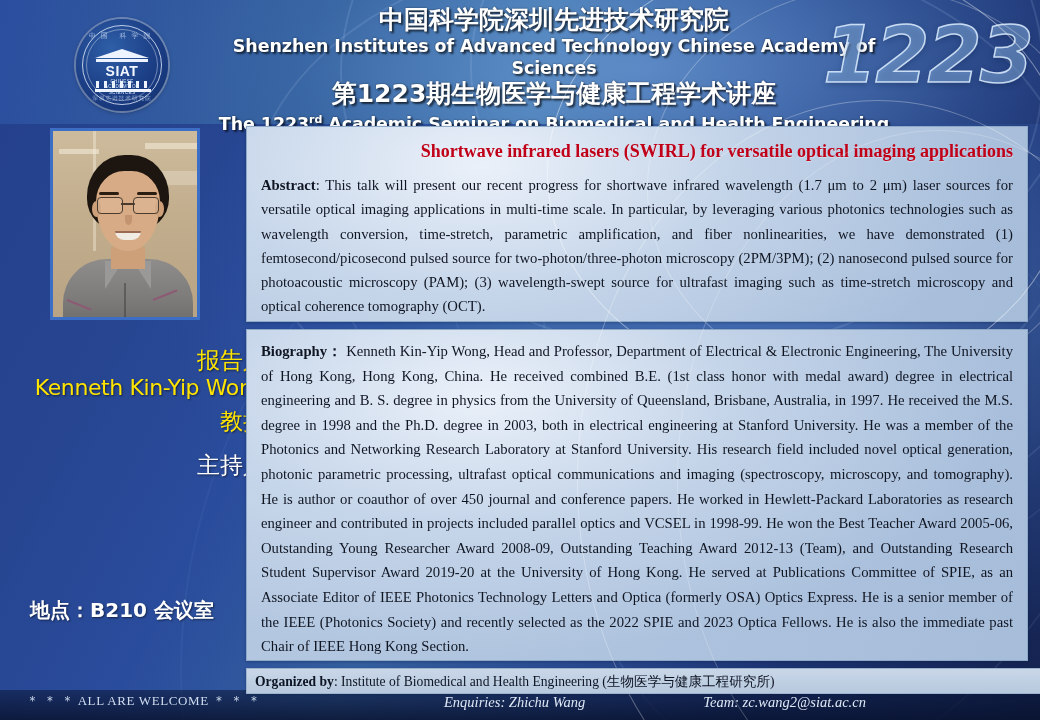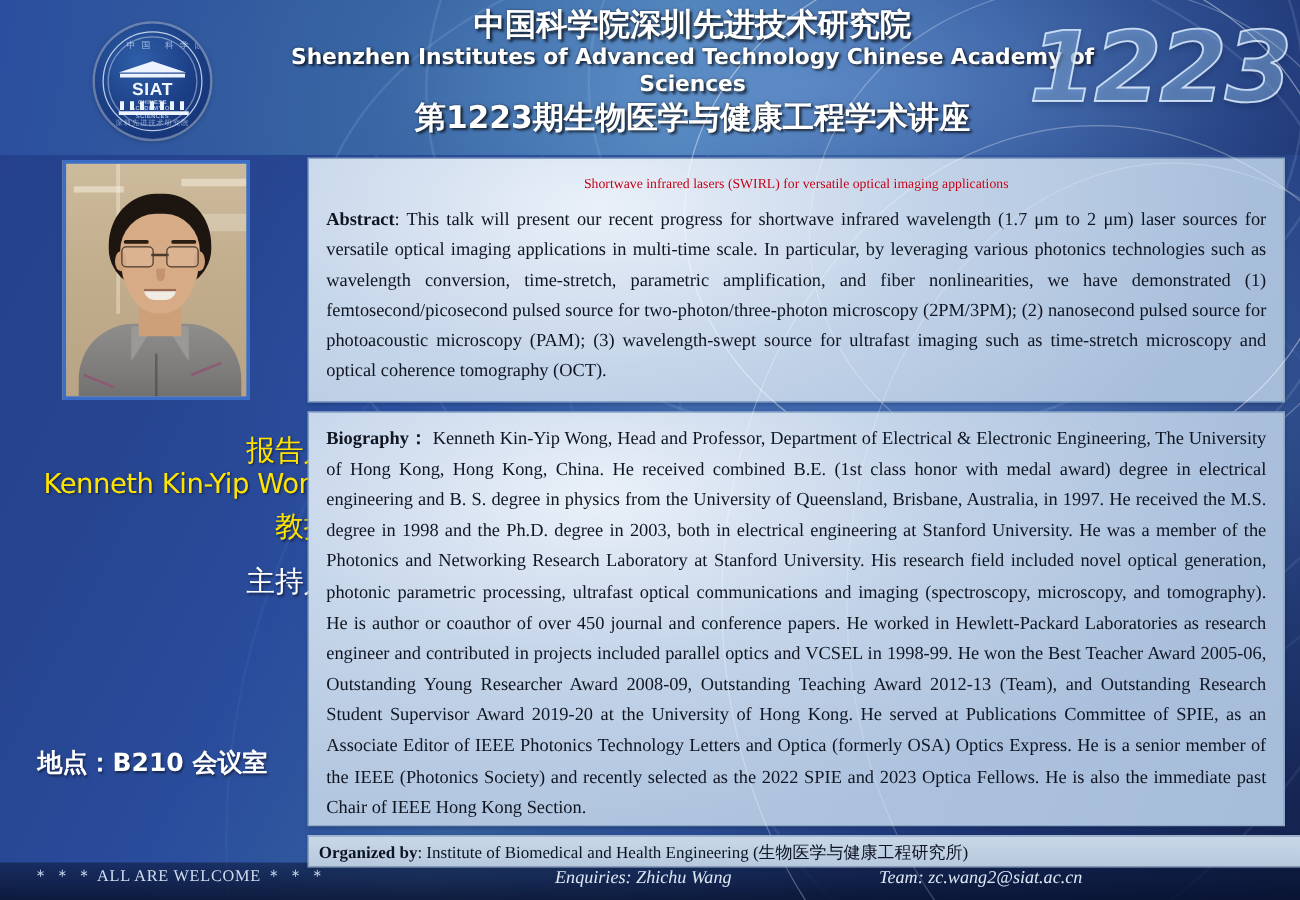--- a/index.html
+++ b/index.html
@@ -111,21 +111,21 @@
     text-align: center;
     font-family: "Liberation Sans", sans-serif;
     font-size: 4.6px;
     line-height: 5.4px;
     letter-spacing: 0.4px;
     color: rgba(225,238,255,0.92);
   }
   #logo .cn-top {
     position: absolute;
     left: 0; right: 0; top: 12px;
-    text-align: right;
+    text-align: center;
     font-size: 7px;
     letter-spacing: 5px;
     color: rgba(215,232,255,0.68);
   }
   #logo .cn-bot {
     position: absolute;
     left: 0; right: 0; bottom: 8px;
     text-align: center;
     font-size: 5.6px;
     letter-spacing: 1px;
@@ -355,24 +355,24 @@
     border-radius: 50%;
     border: 1.5px solid rgba(255,255,255,0.42);
     pointer-events: none;
   }
 
   #abstract-box { left: 246px; top: 126px; width: 782px; height: 196px; padding: 10px 14px 8px 14px; }
   #abstract-box .bs1 { left: 300px; top: -170px; width: 520px; height: 430px; }
   #abstract-box .bs2 { left: 400px; top: -140px; width: 450px; height: 400px; border-color: rgba(255,255,255,0.26); }
 
   #seminar-title {
-    text-align: center;
+    text-align: right;
     font-family: "Liberation Serif", serif;
-    font-weight: normal;
-    font-size: 11px;
+    font-weight: bold;
+    font-size: 18px;
     color: #c00018;
     margin: 4px 0 11px 0;
     position: relative;
     text-shadow: 0.5px 0.5px 0 rgba(255,255,255,0.35);
   }
   .body-text {
     position: relative;
     font-family: "Liberation Serif", serif;
     font-size: 14.7px;
     line-height: 24.3px;
@@ -454,20 +454,21 @@
         <div>ACADEMY OF</div>
         <div>SCIENCES</div>
       </div>
       <div class="cn-bot">深圳先进技术研究院</div>
     </div>
 
     <div id="hdr-text">
       <div class="hdr-cn">中国科学院深圳先进技术研究院</div>
       <div class="hdr-en">Shenzhen Institutes of Advanced Technology Chinese Academy of Sciences</div>
       <div class="hdr-cn">第1223期生物医学与健康工程学术讲座</div>
+      <div class="hdr-en"><span>The 1223</span><sup>rd</sup><span> Academic Seminar on Biomedical and Health Engineering</span></div>
     </div>
 
     <div id="wm1223">1223</div>
   </div>
 
   <div id="photo">
     <div class="bg"></div>
     <div class="panel"></div>
     <div class="shelf1"></div>
     <div class="shelf2"></div>

